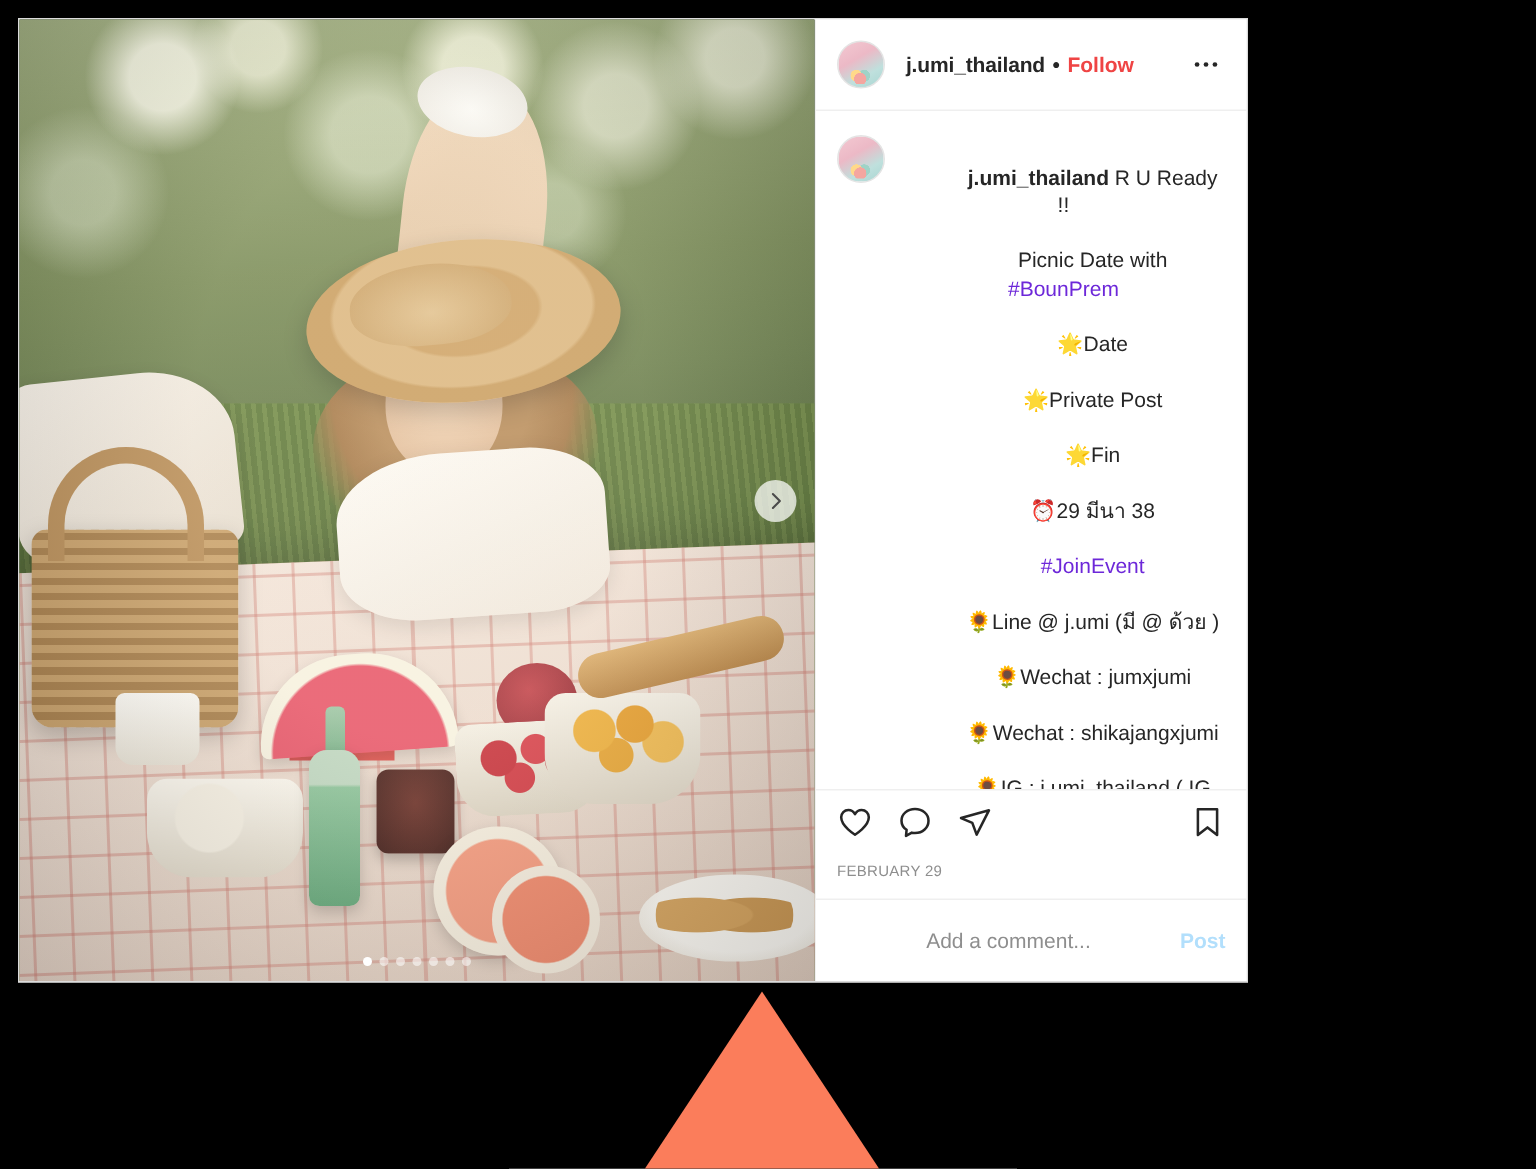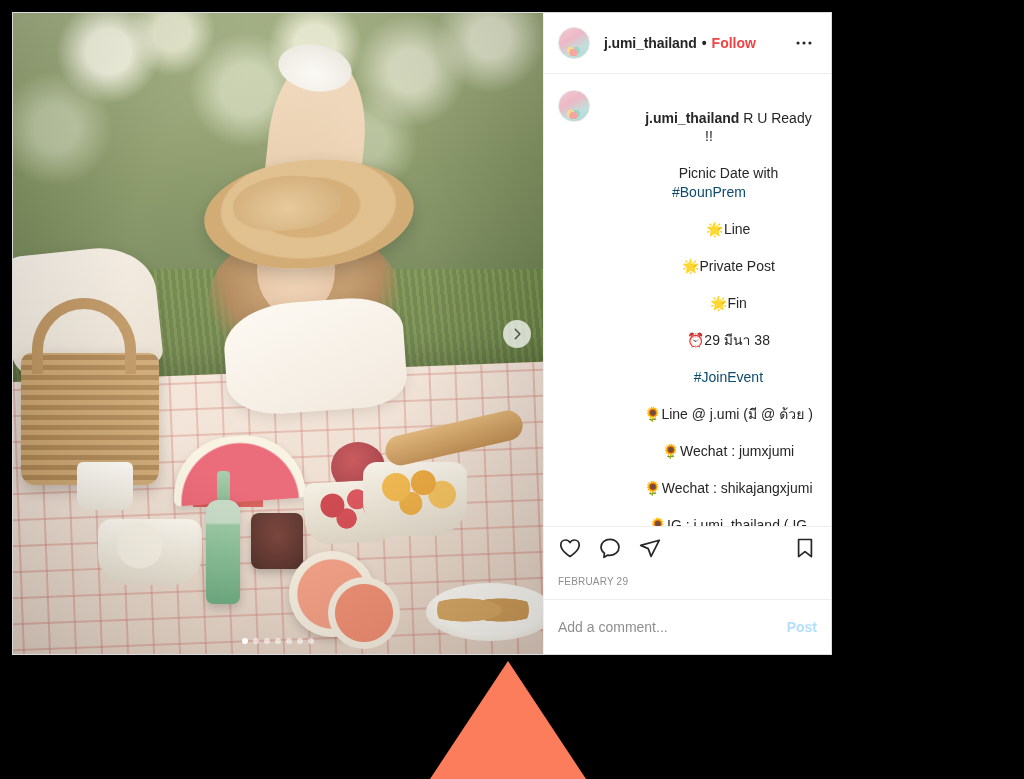--- a/index.html
+++ b/index.html
@@ -521,21 +521,21 @@
     color: #262626;
     word-wrap: break-word;
     flex: 1;
     white-space: pre-wrap;
   }
   #caption-username {
     font-weight: bold;
     color: #262626;
   }
   .tag {
-    color: #0c4a6e;
+    color: #6d28d9;
   }
 
   
   #action-bar {
     flex: none;
     border-top: 1px solid #efefef;
     padding: 9px 14px 0 14px;
   }
   #action-icons {
     display: flex;
@@ -577,20 +577,21 @@
     padding: 0 14px;
   }
   #comment-input {
     flex: 1;
     border: none;
     outline: none;
     font-size: 14px;
     color: #262626;
     font-family: inherit;
     background: transparent;
+    text-align: center;
   }
   #comment-input::placeholder { color: #8e8e8e; }
   #post-comment-button {
     background: none;
     border: none;
     font-size: 14px;
     font-weight: bold;
     color: #b2dffc;
     cursor: pointer;
     font-family: inherit;
@@ -672,21 +673,21 @@
         </svg>
       </button>
     </div>
 
     <div id="caption-area">
       <div id="caption-row">
         <div id="caption-avatar" class="avatar"></div>
         <div id="caption-text">
           <span id="caption-username">j.umi_thailand</span><span> R U Ready !!</span><br>
           <span>Picnic Date with </span><span class="tag">#BounPrem</span><br>
-          <span>🌟Line</span><br>
+          <span>🌟Date</span><br>
           <span>🌟Private Post</span><br>
           <span>🌟Fin</span><br>
           <span>⏰29 มีนา 38</span><br>
           <span class="tag">#JoinEvent</span><br>
           <span>🌻Line @ j.umi (มี @ ด้วย )</span><br>
           <span>🌻Wechat : jumxjumi</span><br>
           <span>🌻Wechat : shikajangxjumi</span><br>
           <span>🌻IG : j.umi_thailand ( IG Direct )</span><br>
           
           

